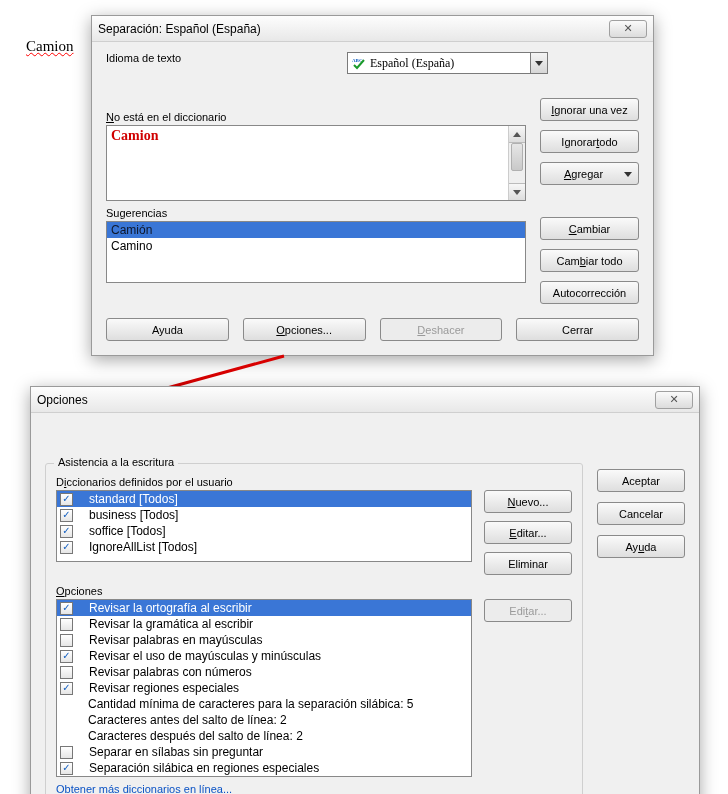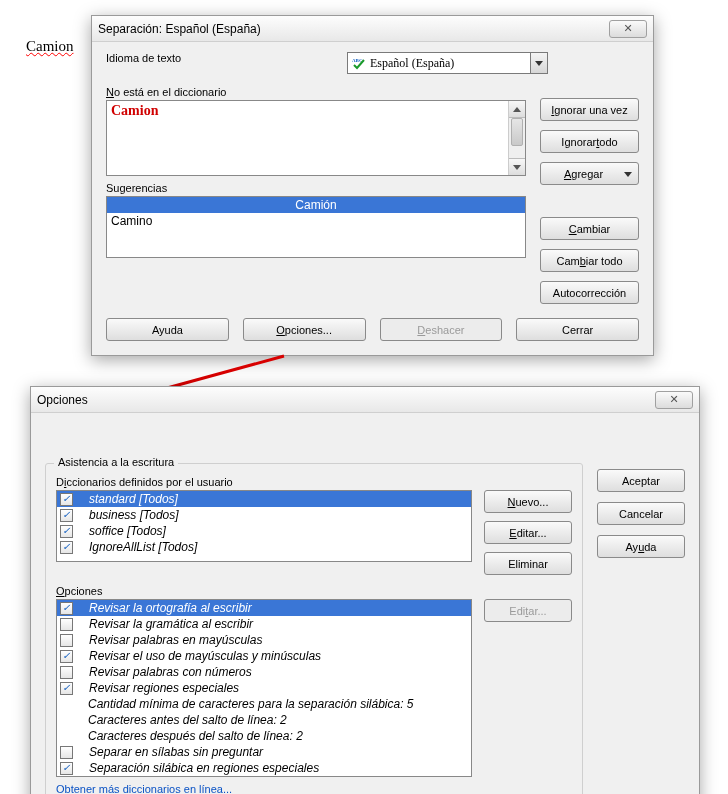--- a/index.html
+++ b/index.html
@@ -102,57 +102,56 @@
   .tri-up { width:0;height:0;border-left:4px solid transparent;border-right:4px solid transparent;border-bottom:5px solid #555;}
   .tri-dn { width:0;height:0;border-left:4px solid transparent;border-right:4px solid transparent;border-top:5px solid #555;}
   .sb-thumb { position:absolute; top:17px; left:2px; right:2px; height:28px; background:linear-gradient(#e6e6e6,#c9c9c9); border:1px solid #b0b0b0; border-radius:2px;}
   .listbox {
     border:1px solid #888;
     background:#fff;
     height:62px;
     overflow:hidden;
   }
   .list-item { padding:1px 4px; font-size:12px; }
-  .list-item.sel { background:#3a76d6; color:#ffffff;text-align:center; }
+  .list-item.sel { background:#3a76d6; color:#0f172a; }
   .btn {
     height:23px;
     min-width:99px;
     padding:0 10px;
     border:1px solid #8a8a8a;
     background:linear-gradient(#fafafa,#dedede);
     border-radius:3px;
     display:flex; align-items:center; justify-content:center;
     font-size:11px;
     white-space:nowrap;
   }
   .btn.disabled { color:#9a9a9a; background:#ececec; }
   .btn.split { position:relative; padding-right:22px;}
   .btn.split::after{
     content:"";
     position:absolute; right:6px; top:50%; margin-top:-2px;
     width:0;height:0;border-left:4px solid transparent;border-right:4px solid transparent;border-top:5px solid #333;
   }
   .right-col { display:flex; flex-direction:column; gap:9px; margin-left:14px; }
   .top-area { display:flex; }
-  .left-col { flex:1; }
+  .left-col { flex:1;margin-top:25px; }
   .bottom-bar { display:flex; justify-content:space-between; margin-top:14px; gap:14px; }
   .bottom-bar .btn { flex:1; }
   .group {
     border:1px solid #cfcfcf;
     border-radius:3px;
     padding:8px 10px 10px 10px;
     position:relative;
     margin-bottom:4px;
   }
   .group-title { position:absolute; top:-8px; left:8px; background:#f0f0f0; padding:0 4px; }
   .chklist {
     border:1px solid #888;
     background:#fff;
     font-size:12px;
-    font-style:italic;
   }
   .chkrow { display:flex; align-items:center; padding:0 3px; height:16px; }
   .chkrow.sel { background:#3a76d6; color:#fff; }
   .chk {
     width:13px;height:13px;
     border:1px solid #777;
     background:linear-gradient(#fff,#e6e6e6);
     margin-right:16px;
     display:flex;align-items:center;justify-content:center;
     flex-shrink:0;

